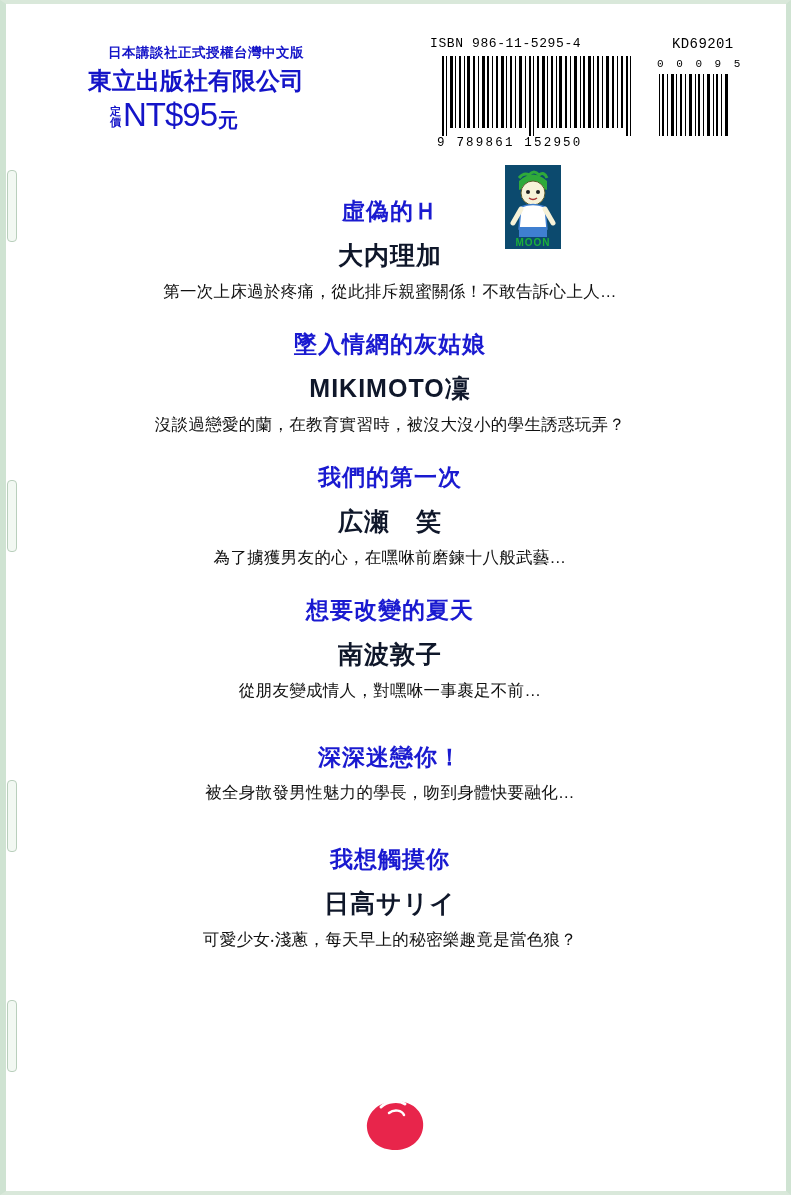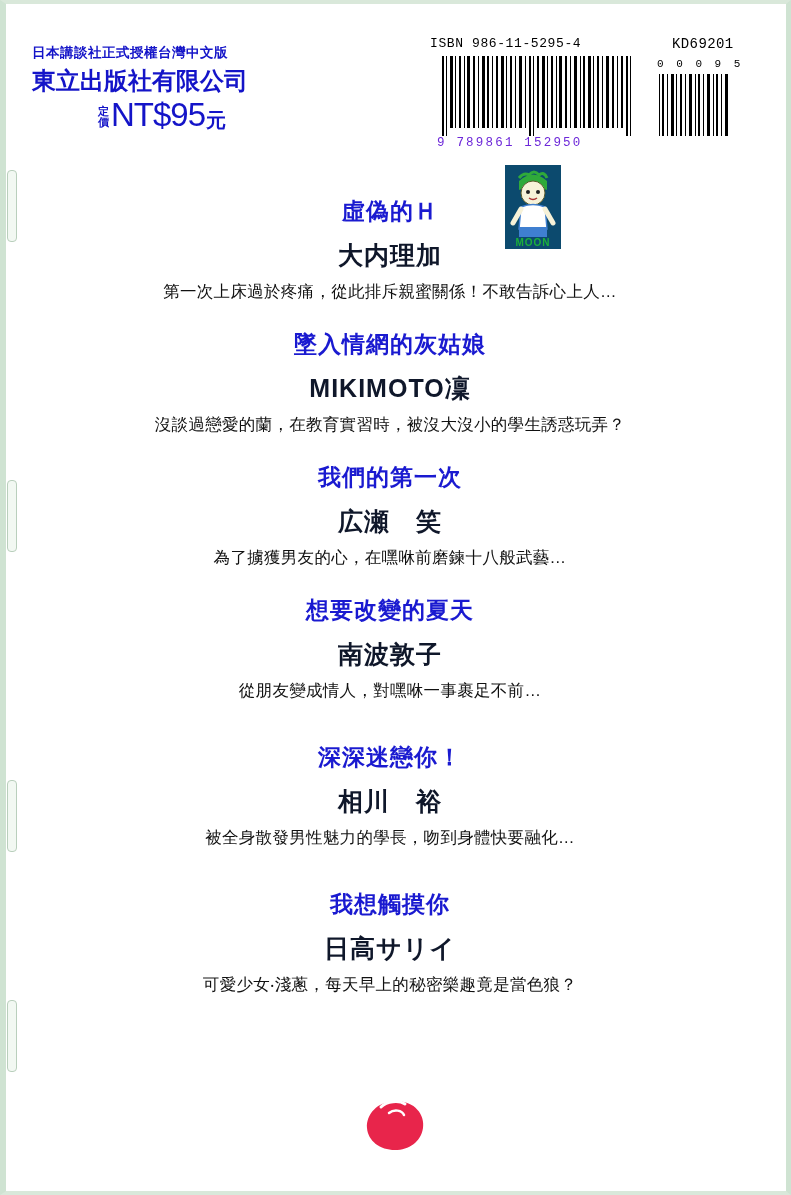--- a/index.html
+++ b/index.html
@@ -51,24 +51,24 @@
     width: 8px;
     height: 70px;
     border: 1px solid #b9cfbc;
     border-radius: 4px;
     background: #f2f8f2;
   }
 
   
   .publisher {
     position: absolute;
-    left: 32px;
+    left: 44px;
     top: 44px;
     width: 260px;
-    text-align: left;
+    text-align: right;
     color: #1111cc;
   }
   .publisher .line1 {
     font-size: 13.5px;
     letter-spacing: 0.5px;
     color: #1414c8;
     font-weight: bold;
     white-space: nowrap;
   }
   .publisher .line2 {
@@ -143,21 +143,21 @@
     width: 74px;
     height: 80px;
   }
   .bc-digits-main {
     position: absolute;
     left: 437px;
     top: 136px;
     width: 205px;
     font-family: "Liberation Mono", monospace;
     font-size: 12.5px;
-    color: #6d28d9;
+    color: #000000;
     letter-spacing: 2.2px;
     white-space: nowrap;
   }
   .bc-digits-small {
     position: absolute;
     left: 657px;
     top: 58px;
     width: 76px;
     font-family: "Liberation Mono", monospace;
     font-size: 11px;
@@ -376,21 +376,20 @@
     </div>
 
     <div class="story gap-lg">
       <div class="title">想要改變的夏天</div>
       <div class="author">南波敦子</div>
       <div class="blurb">從朋友變成情人，對嘿咻一事裹足不前…</div>
     </div>
 
     <div class="story gap-lg">
       <div class="title">深深迷戀你！</div>
-      <div class="author">相川　裕</div>
       <div class="blurb">被全身散發男性魅力的學長，吻到身體快要融化…</div>
     </div>
 
     <div class="story">
       <div class="title">我想觸摸你</div>
       <div class="author">日高サリイ</div>
       <div class="blurb">可愛少女‧淺蔥，每天早上的秘密樂趣竟是當色狼？</div>
     </div>
 
   </div>

